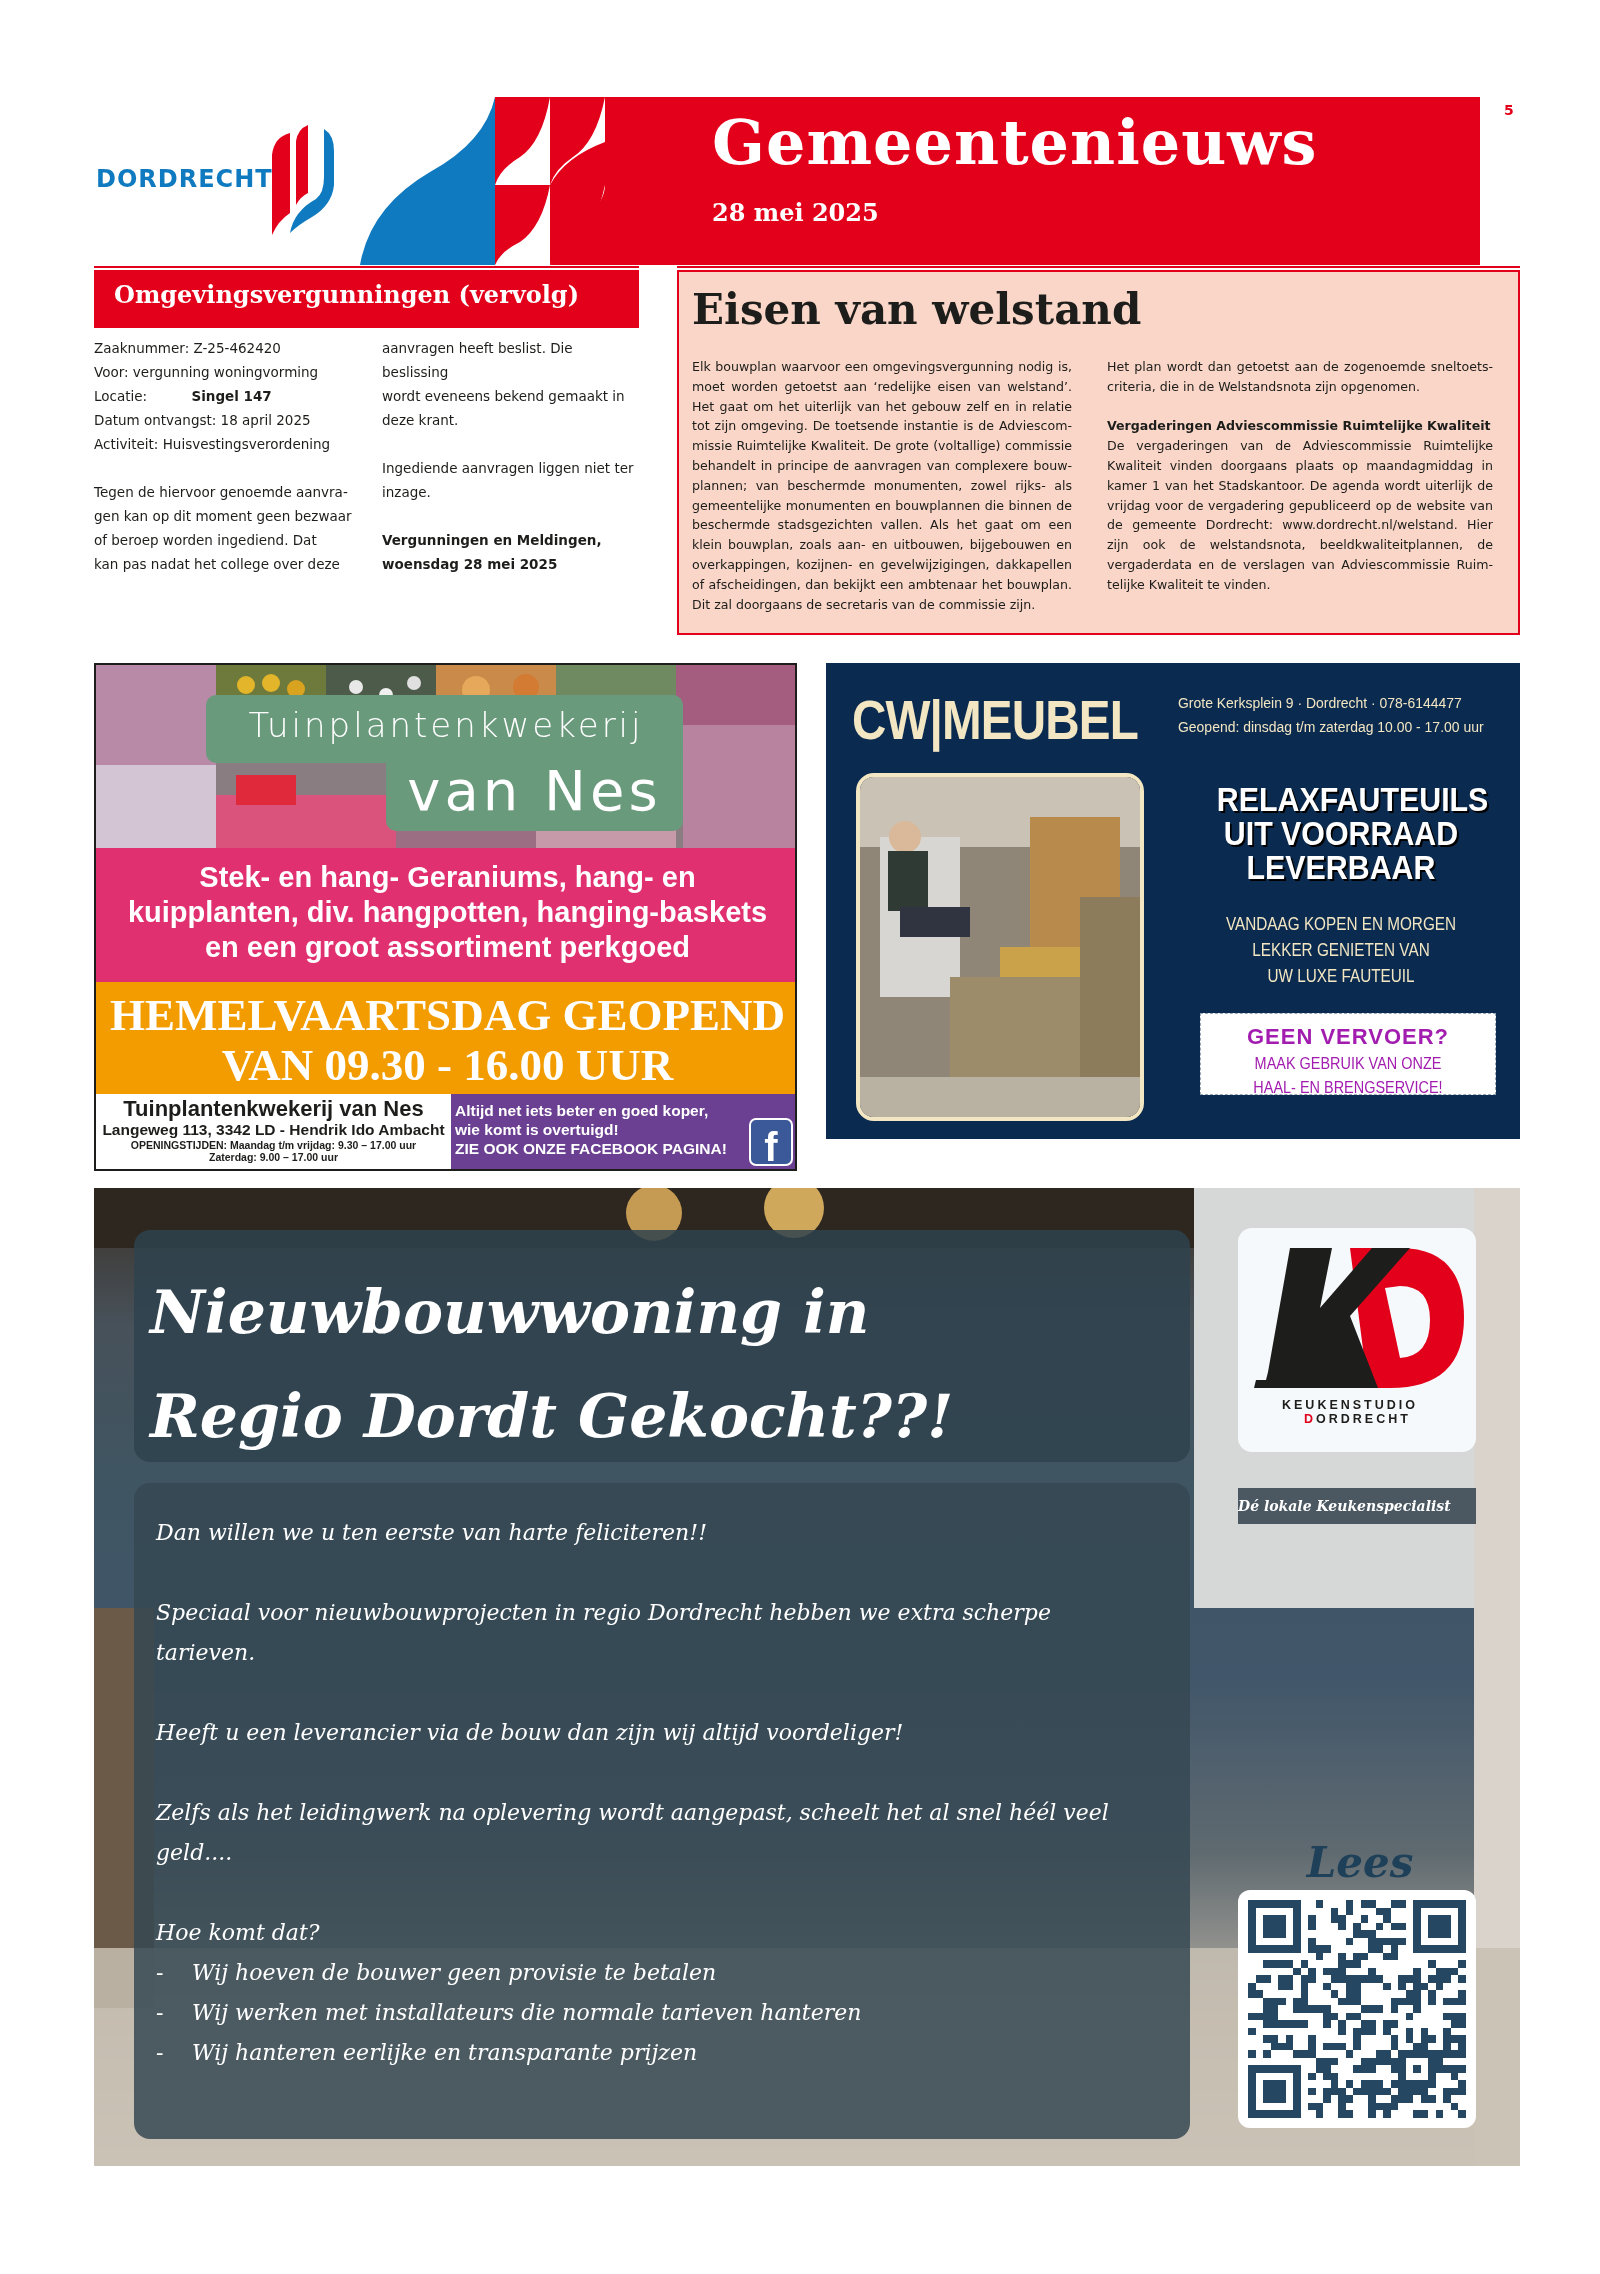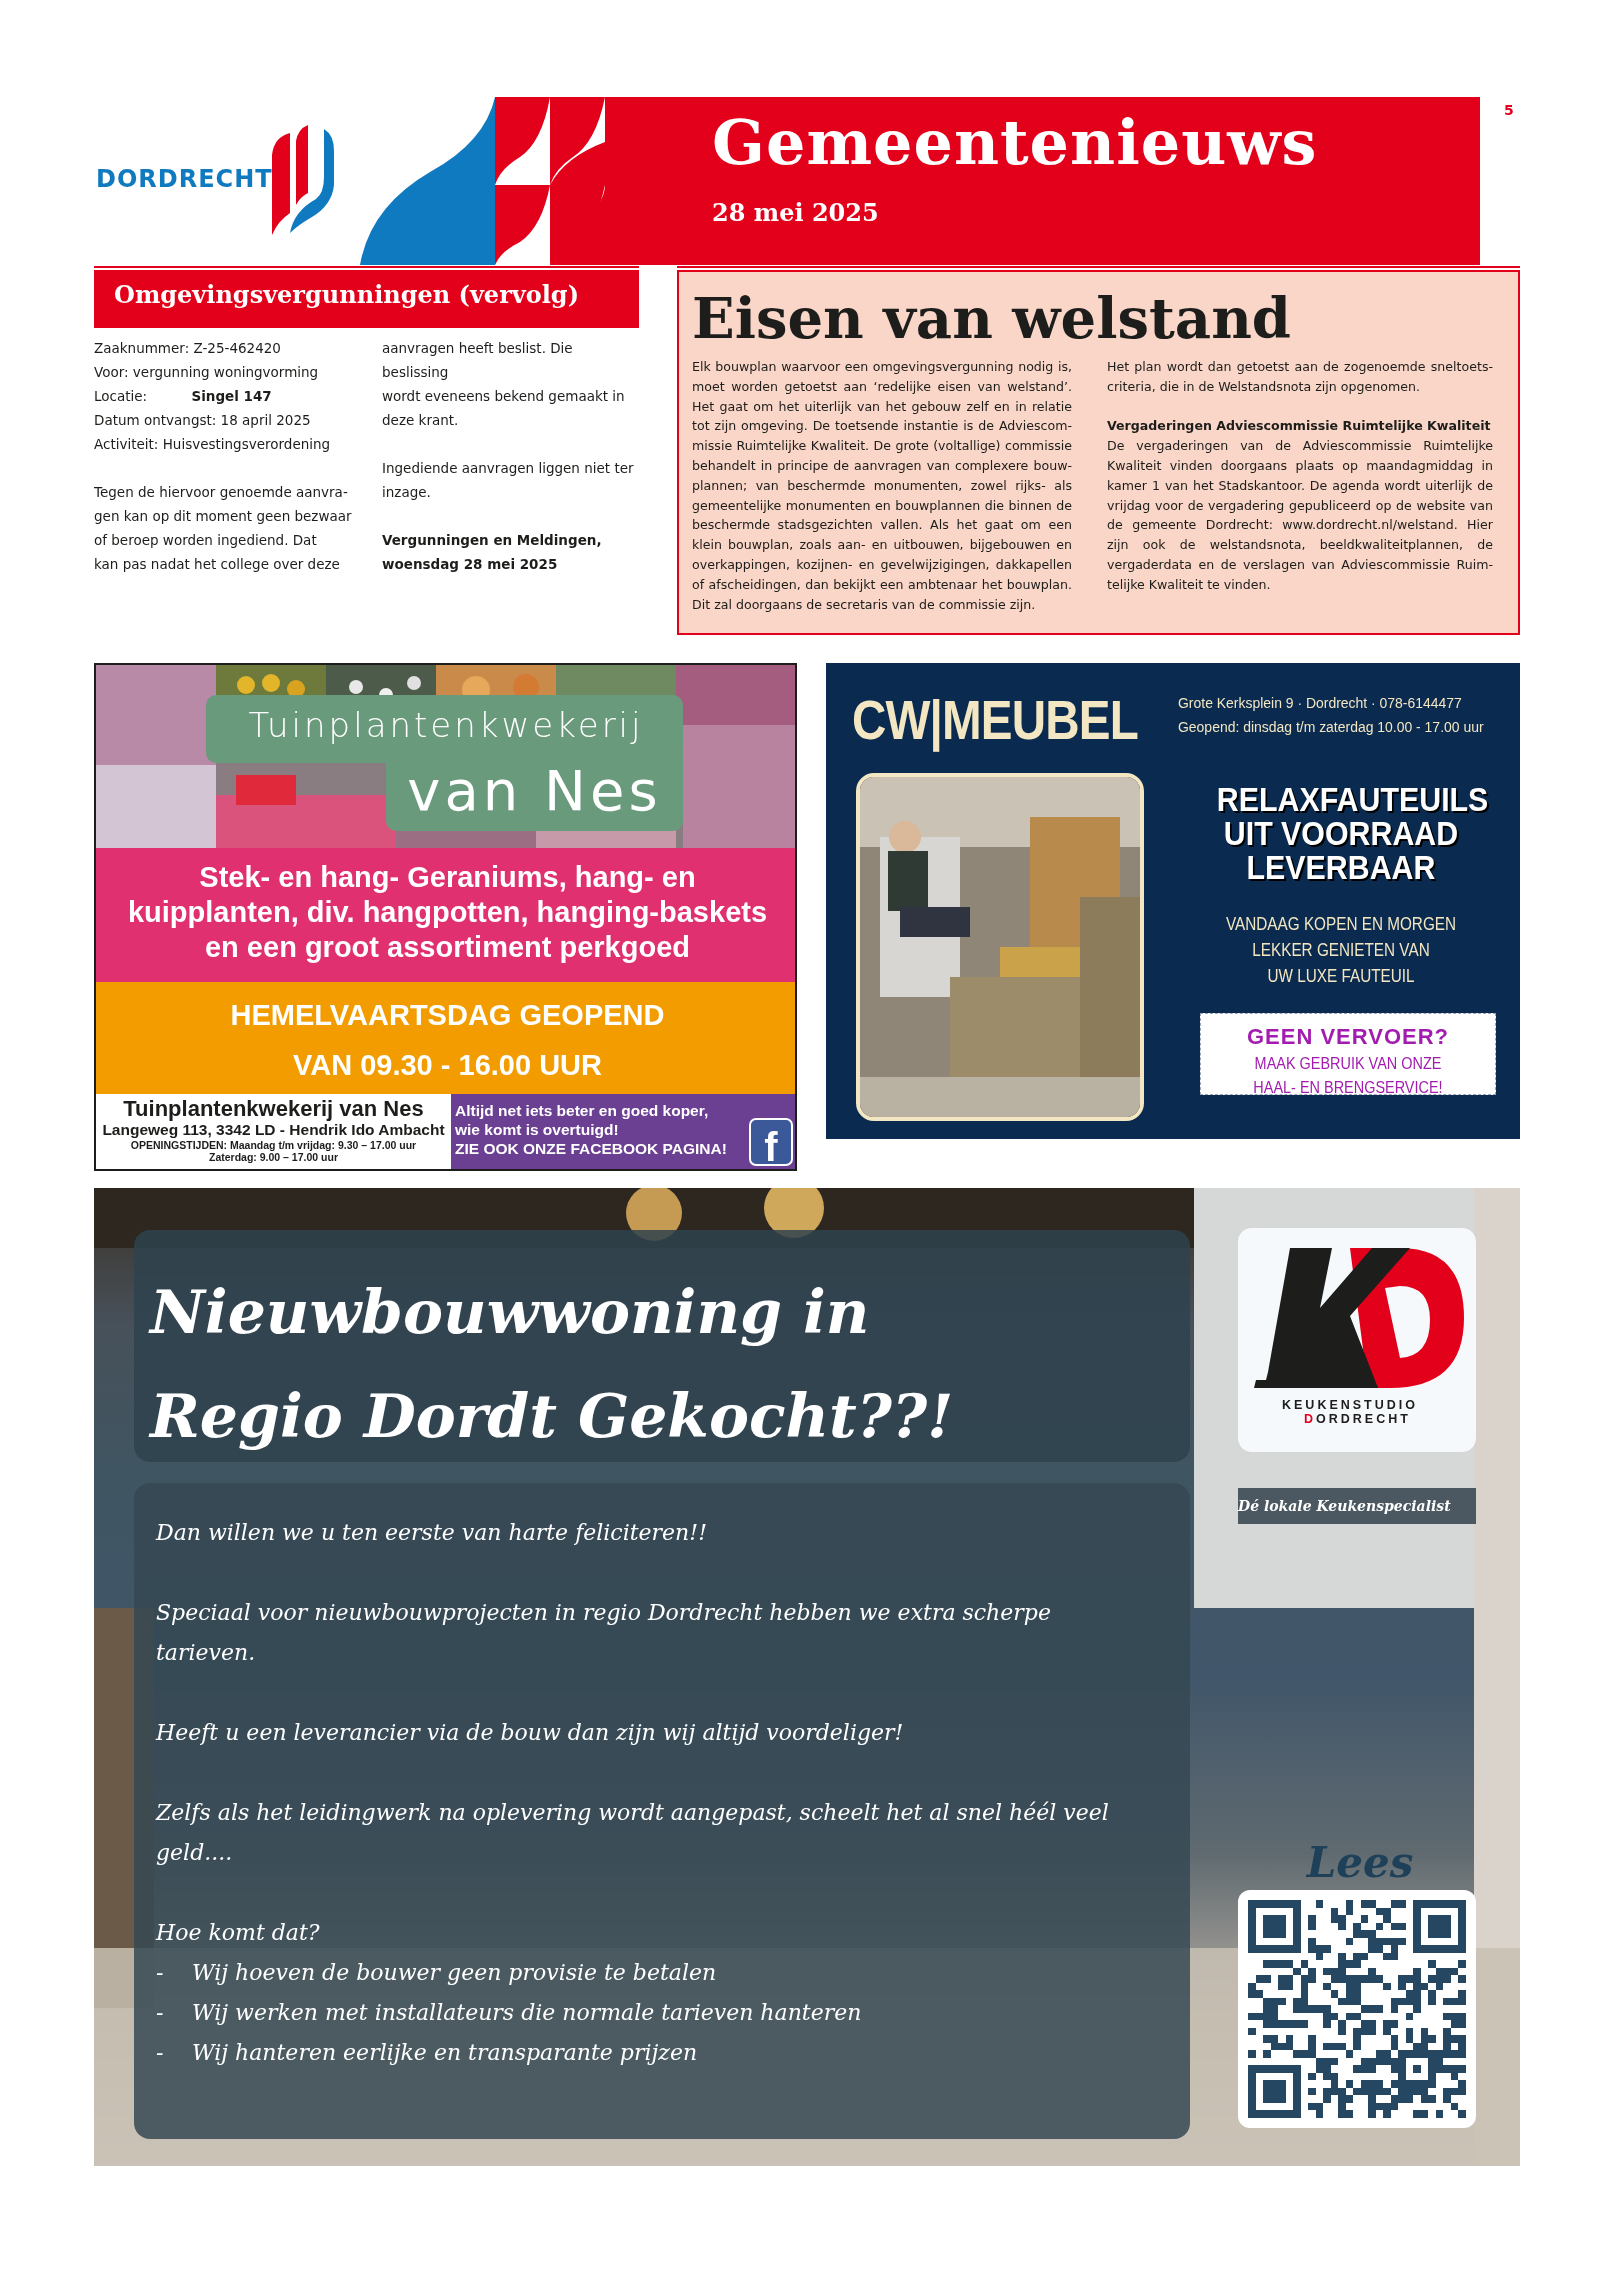--- a/index.html
+++ b/index.html
@@ -18,34 +18,34 @@
 
   
   .sec-head { position: absolute; left: 94px; top: 270px; width: 545px; height: 58px; background: #e2001a; color: #fff; font-family: "DejaVu Serif", serif; font-weight: bold; font-size: 24px; padding: 10px 0 0 20px; }
   .col { position: absolute; font-family: "DejaVu Sans", sans-serif; font-size: 13.5px; line-height: 24px; color: #1d1d1b; }
   .col p { margin: 0; }
   .col .gap { height: 24px; }
   .col b { font-weight: bold; margin-left: 40px; }
 
   
   .welstand { position: absolute; left: 677px; top: 270px; width: 843px; height: 365px; background: #f9d6c7; border: 2px solid #e2001a; }
-  .welstand-title { position: absolute; left: 692px; top: 285px; font-family: "DejaVu Serif", serif; font-weight: bold; font-size: 56px; color: #1d1d1b; }
+  .welstand-title { position: absolute; left: 692px; top: 285px; font-family: "DejaVu Serif", serif; font-weight: bold; font-size: 42px; color: #1d1d1b; }
   .wcol { position: absolute; font-size: 12.6px; line-height: 19.8px; color: #1d1d1b; text-align: justify; }
   .wcol p { margin: 0; }
   .wcol .gap { height: 19.8px; }
 
   
   .vannes { position: absolute; left: 94px; top: 663px; width: 703px; height: 508px; border: 2px solid #1d1d1b; overflow: hidden; }
   .flowers { position: absolute; left: 0; top: 0; width: 703px; height: 183px; }
   .nes-box1 { position: absolute; left: 110px; top: 30px; width: 477px; height: 68px; background: #6a9a7c; border-radius: 10px; }
   .nes-box2 { position: absolute; left: 290px; top: 80px; width: 297px; height: 86px; background: #6a9a7c; border-radius: 10px; }
   .nes-name1 { position: absolute; left: 120px; top: 40px; width: 460px; text-align: center; font-size: 34px; color: #fff; letter-spacing: 3px; font-weight: 300; }
   .nes-name2 { position: absolute; left: 290px; top: 94px; width: 297px; text-align: center; font-size: 56px; color: #fff; letter-spacing: 4px; line-height: 64px; }
   .nes-pink { position: absolute; left: 0; top: 183px; width: 703px; height: 134px; background: #e0306f; color: #fff; font-family: "Liberation Sans", sans-serif; font-weight: bold; font-size: 29px; line-height: 35px; text-align: center; padding-top: 12px; }
-  .nes-orange { position: absolute; left: 0; top: 317px; width: 703px; height: 140px; background: #f39c00; color: #fff; font-family: Liberation Sans, sans-serif; font-weight: bold; font-size: 29px; line-height: 50px; text-align: center; padding-top: 8px; }
+  .nes-orange { position: absolute; left: 0; top: 317px; width: 703px; height: 140px; background: #f39c00; color: #fff; font-family: Liberation Serif, serif; font-weight: bold; font-size: 45px; line-height: 50px; text-align: center; padding-top: 8px; }
   .nes-info { position: absolute; left: 0; top: 429px; width: 355px; height: 79px; background: #fff; text-align: center; font-family: "Liberation Sans", sans-serif; color: #1d1d1b; }
   .nes-info .n1 { font-size: 22px; font-weight: bold; line-height: 25px; padding-top: 2px; }
   .nes-info .n2 { font-size: 15.5px; font-weight: bold; line-height: 18px; }
   .nes-info .n3 { font-size: 10.5px; font-weight: bold; line-height: 12px; }
   .nes-purple { position: absolute; left: 355px; top: 429px; width: 348px; height: 79px; background: #6b3f91; color: #fff; font-family: "Liberation Sans", sans-serif; font-weight: bold; font-size: 15.5px; line-height: 19px; padding: 7px 0 0 4px; }
   .fb-icon { position: absolute; left: 655px; top: 453px; width: 44px; height: 48px; background: #3b5998; border: 2px solid #fff; border-radius: 7px; color: #fff; font-family: "Liberation Sans", sans-serif; font-weight: bold; font-size: 40px; text-align: center; line-height: 54px; }
 
   
   .cw { position: absolute; left: 826px; top: 663px; width: 694px; height: 476px; background: #0b2a4f; overflow: hidden; }
   .cw-logo { position: absolute; left: 26px; top: 24px; font-family: "Liberation Sans", sans-serif; font-weight: bold; font-size: 56px; color: #f2e6c3; letter-spacing: -1px; transform: scaleX(0.85); transform-origin: left top; }

